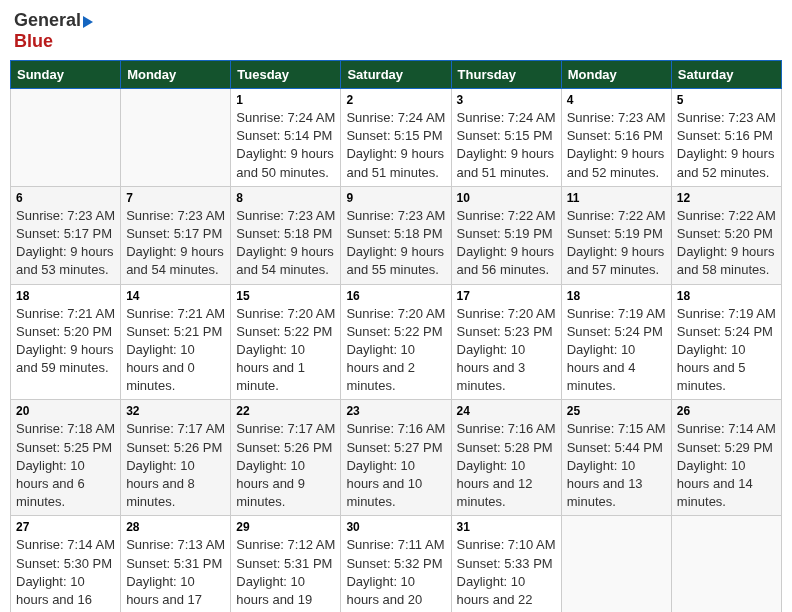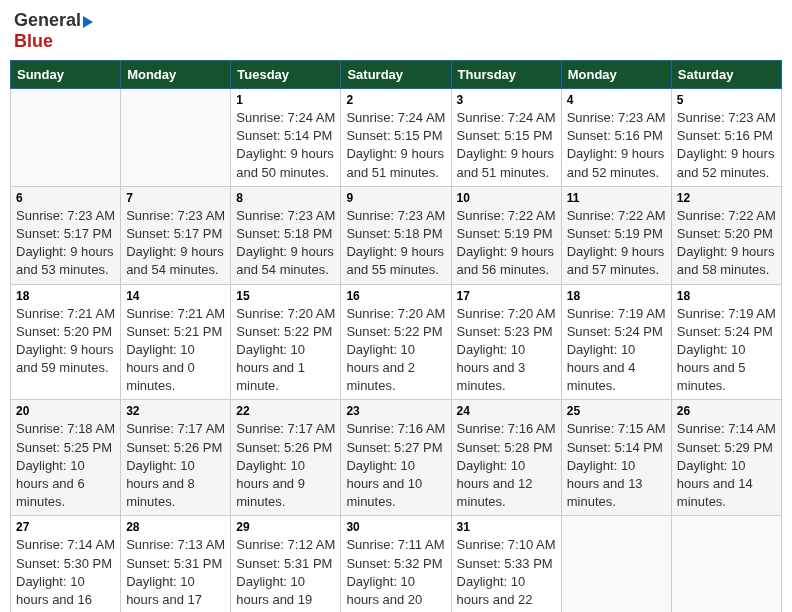--- a/index.html
+++ b/index.html
@@ -279,21 +279,21 @@
         </td>
         <td>
           <span class="day-number">24</span>
           <div class="day-info" style="white-space: pre-line;">Sunrise: 7:16 AM
 Sunset: 5:28 PM
 Daylight: 10 hours and 12 minutes.</div>
         </td>
         <td>
           <span class="day-number">25</span>
           <div class="day-info" style="white-space: pre-line;">Sunrise: 7:15 AM
-Sunset: 5:14 PM
+Sunset: 5:44 PM
 Daylight: 10 hours and 13 minutes.</div>
         </td>
         <td>
           <span class="day-number">26</span>
           <div class="day-info" style="white-space: pre-line;">Sunrise: 7:14 AM
 Sunset: 5:29 PM
 Daylight: 10 hours and 14 minutes.</div>
         </td>
       </tr>
       <tr>

